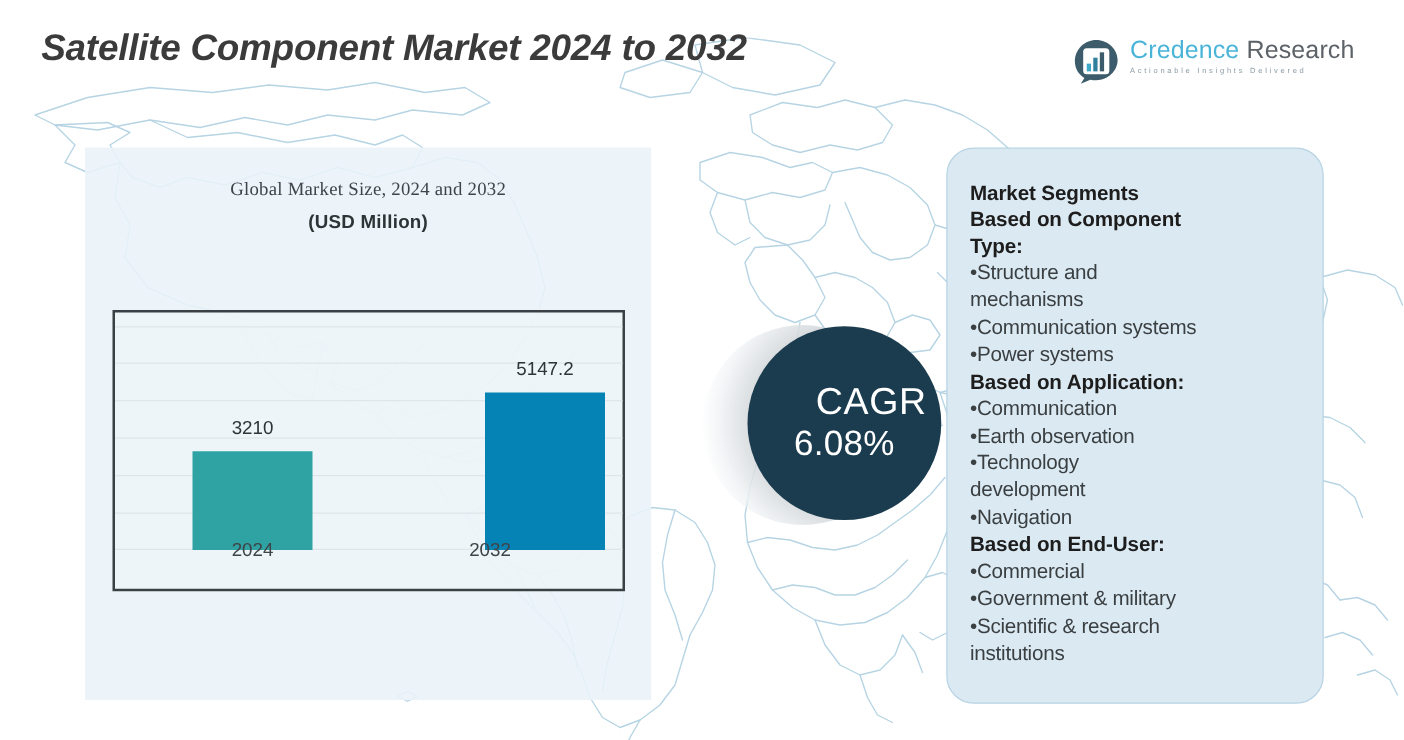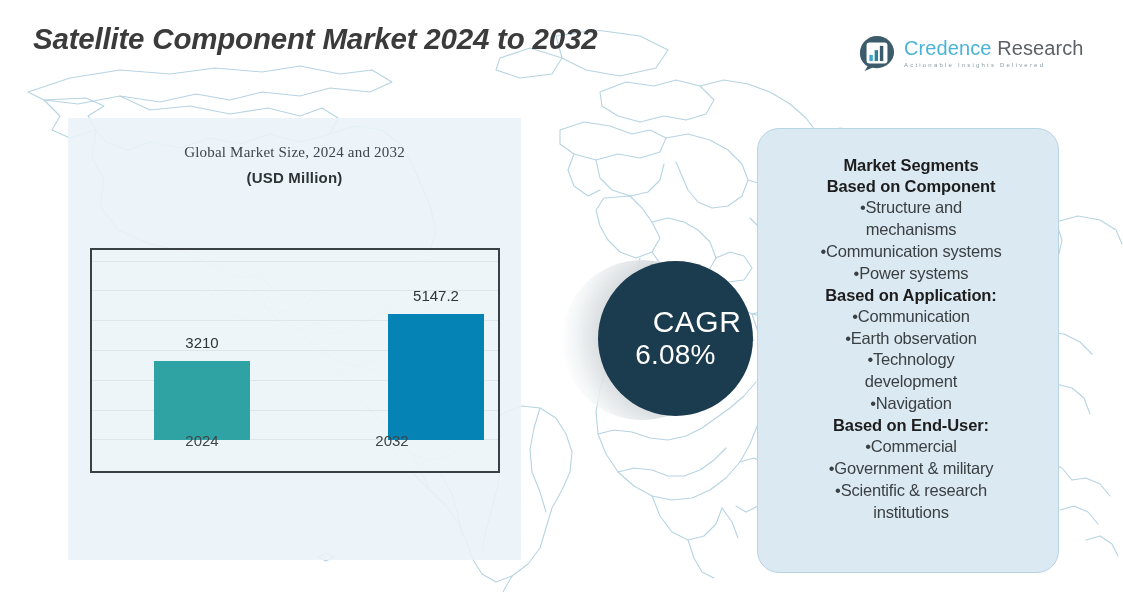--- a/index.html
+++ b/index.html
@@ -40,21 +40,21 @@
     font-style: italic;
     letter-spacing: -0.2px;
     color: #3b3b3b;
     white-space: nowrap;
   }
   #logo {
     position: absolute;
     left: 858px; top: 30px;
     width: 190px; height: 46px;
     display: flex;
-    align-items: center;
+    align-items: flex-start;
     gap: 8px;
   }
   #logo .mark { width: 38px; height: 38px; flex: 0 0 38px; }
   #logo .wordmark { display: flex; flex-direction: column; line-height: 1; }
   #logo .wm-top { font-size: 20px; letter-spacing: 0.1px; white-space: nowrap; }
   #logo .wm-top .c1 { color: #4ab4d8; }
   #logo .wm-top .c2 { color: #5c6268; }
   #logo .wm-sub {
     margin-top: 4px;
     font-size: 6px;
@@ -170,28 +170,27 @@
   #cagr-circle .cagr-value {
     font-size: 28px;
     letter-spacing: 0.2px;
     line-height: 1.1;
     margin-top: 2px;
   }
 
   
   #segments-panel {
     position: absolute;
-    left: 757px; top: 128px;
+    left: 757px; top: 118px;
     width: 302px; height: 445px;
     background: #dbe9f2;
     border: 1px solid #b8d3e4;
     border-radius: 22px;
     padding: 26px 12px 10px 18px;
     overflow: hidden;
-    text-align: center;
   }
   #segments-panel .seg-head {
     font-size: 16.5px;
     font-weight: bold;
     color: #1d1d1d;
     line-height: 1.27;
     letter-spacing: -0.1px;
   }
   #segments-panel .seg-item {
     font-size: 16.5px;
@@ -340,20 +339,21 @@
     <div id="cagr-shadow"></div>
     <div id="cagr-circle" style="background: rgb(27, 60, 78);">
       <span class="cagr-label">CAGR</span>
       <span class="cagr-value">6.08%</span>
     </div>
   </div>
 
   <div id="segments-panel">
       <div class="seg-head">Market Segments</div>
       <div class="seg-head">Based on Component</div>
+      <div class="seg-head">Type:</div>
       <div class="seg-item">•Structure and</div>
       <div class="seg-item">mechanisms</div>
       <div class="seg-item">•Communication systems</div>
       <div class="seg-item">•Power systems</div>
       <div class="seg-head">Based on Application:</div>
       <div class="seg-item">•Communication</div>
       <div class="seg-item">•Earth observation</div>
       <div class="seg-item">•Technology</div>
       <div class="seg-item">development</div>
       <div class="seg-item">•Navigation</div>

